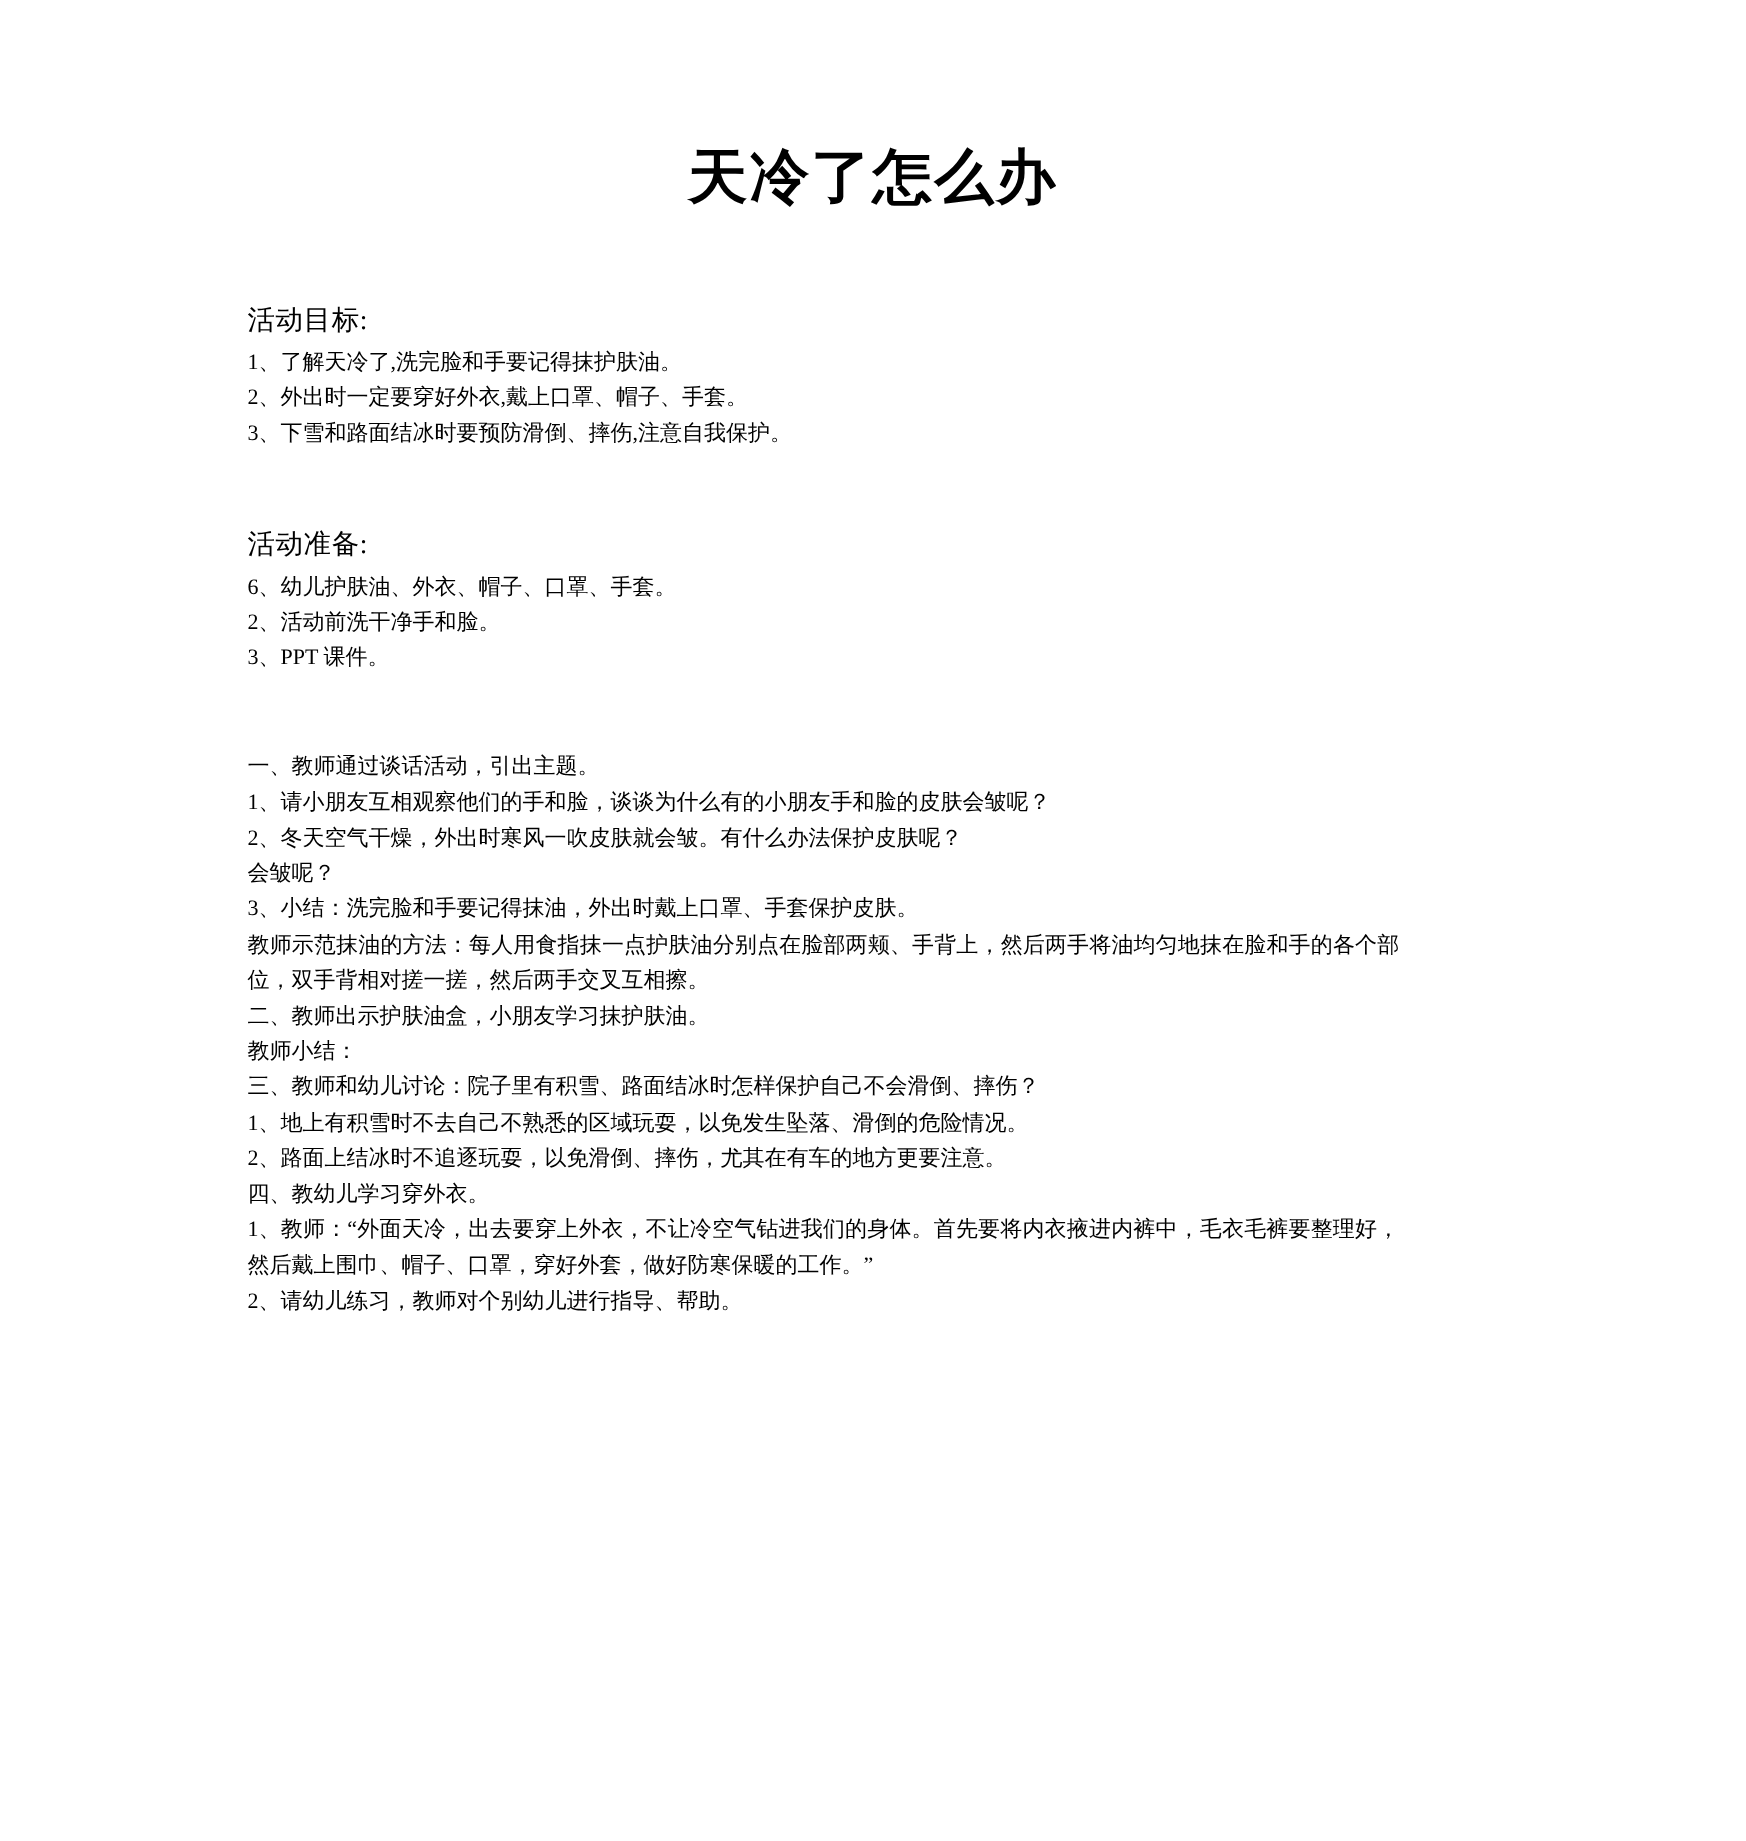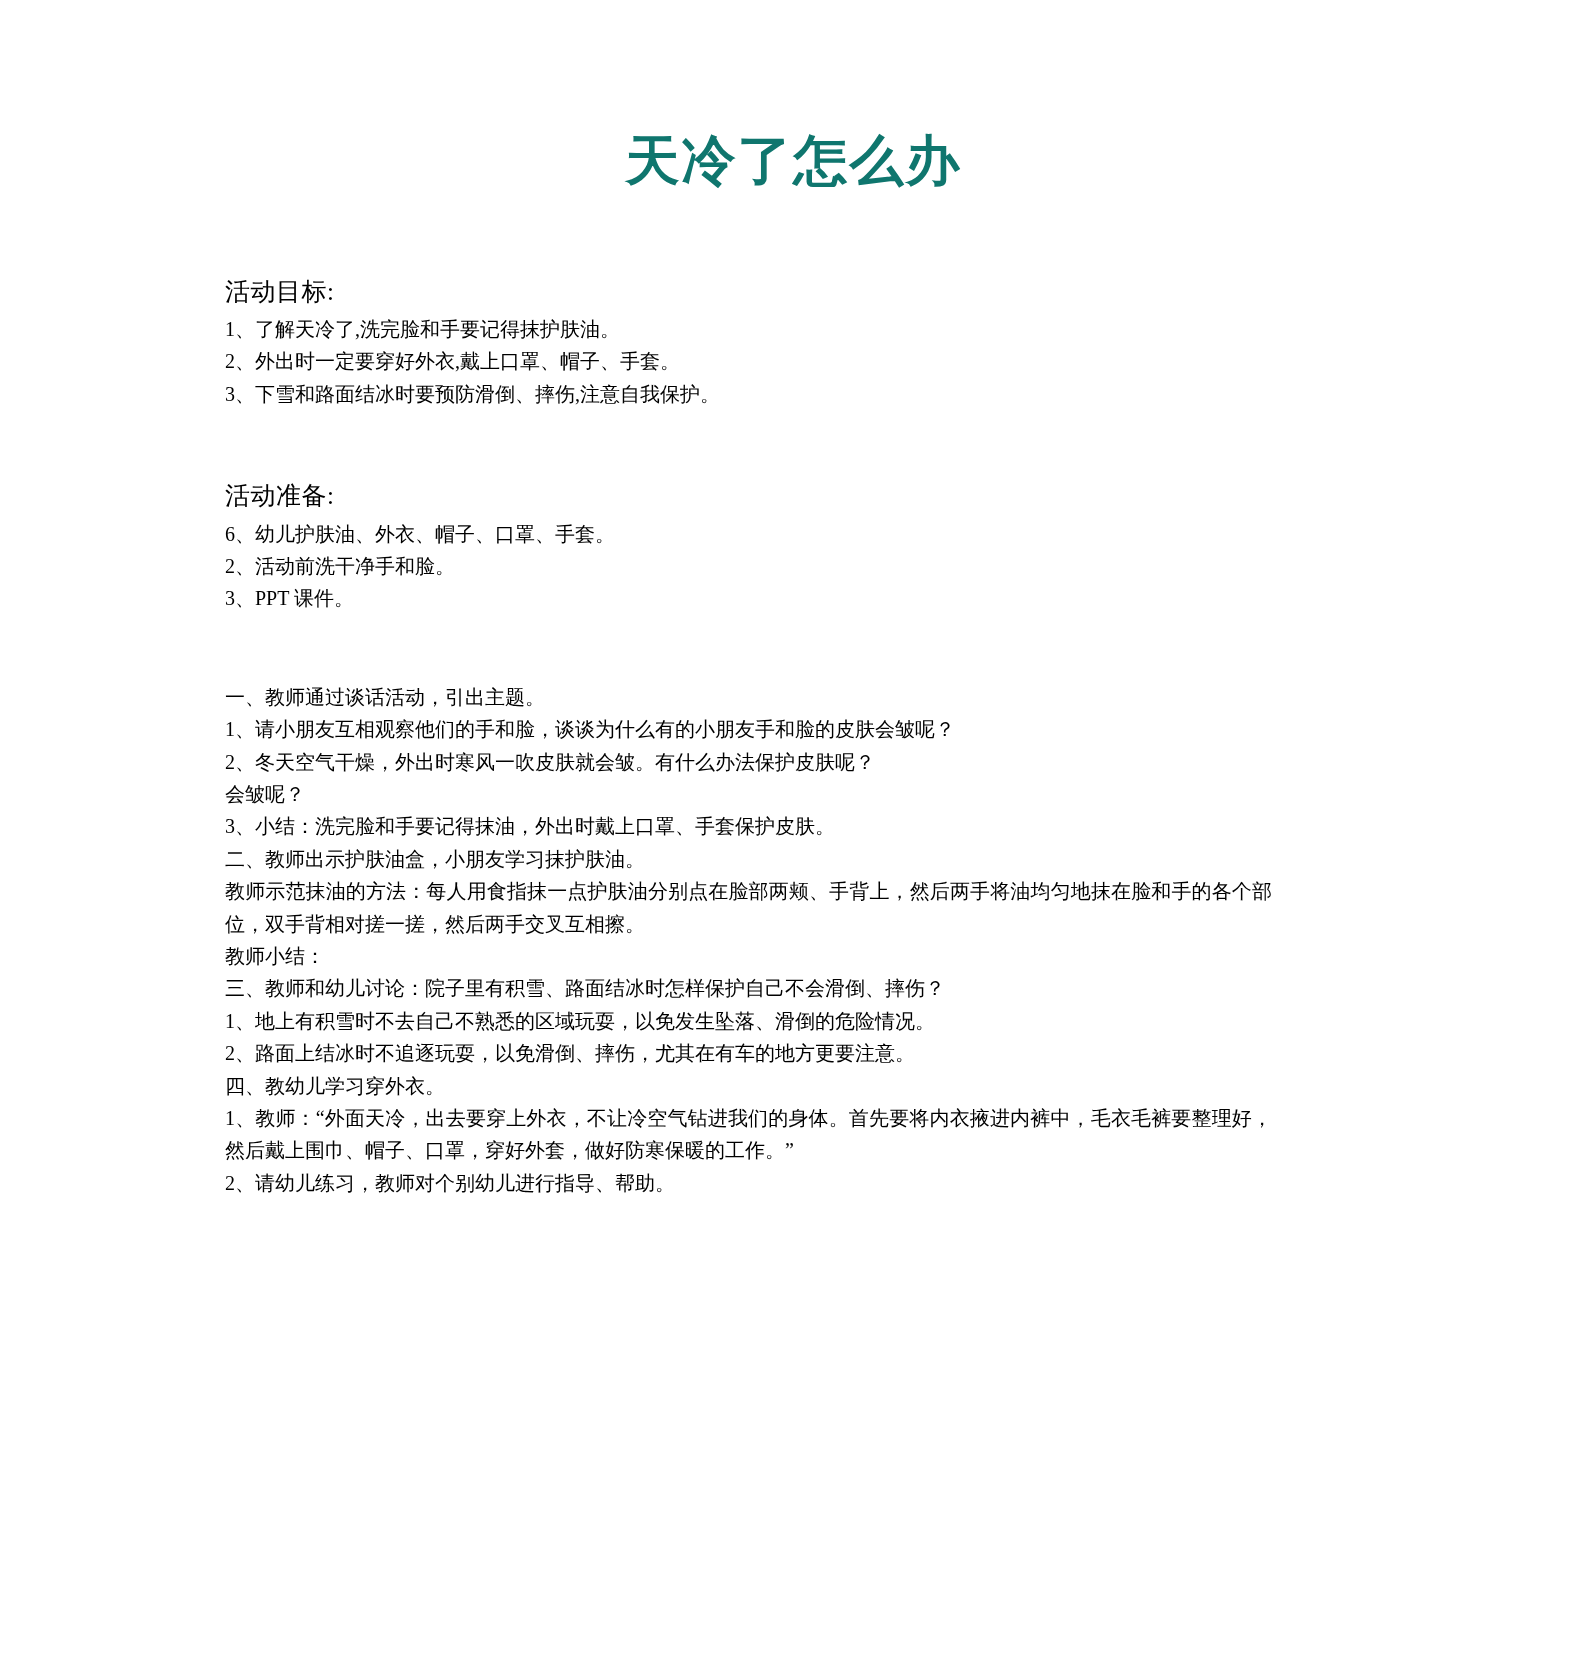--- a/index.html
+++ b/index.html
@@ -20,21 +20,21 @@
     overflow: hidden;
   }
   .doc-title {
     text-align: center;
     font-size: 54px;
     font-weight: bold;
     letter-spacing: 2px;
     margin: 0;
     padding-top: 128px;
     line-height: 1.25;
-    color: #0f766e;
+    color: #000000;
     font-family: "Liberation Serif", "DejaVu Serif", serif;
   }
   .body-area {
     margin-top: 76px;
     padding-left: 225px;
     padding-right: 315px;
   }
   .section {
     margin: 0 0 32px 0;
   }
@@ -89,22 +89,22 @@
     </div>
 
     <div class="spacer-lg"></div>
 
     <div class="section">
       <p class="para">一、教师通过谈话活动，引出主题。</p>
       <p class="para">1、请小朋友互相观察他们的手和脸，谈谈为什么有的小朋友手和脸的皮肤会皱呢？</p>
       <p class="para">2、冬天空气干燥，外出时寒风一吹皮肤就会皱。有什么办法保护皮肤呢？</p>
       <p class="para">会皱呢？</p>
       <p class="para">3、小结：洗完脸和手要记得抹油，外出时戴上口罩、手套保护皮肤。</p>
+      <p class="para wrap">教师示范抹油的方法：每人用食指抹一点护肤油分别点在脸部两颊、手背上，然后两手将油均匀地抹在脸和手的各个部位，双手背相对搓一搓，然后两手交叉互相擦。</p>
       <p class="para">二、教师出示护肤油盒，小朋友学习抹护肤油。</p>
-      <p class="para wrap">教师示范抹油的方法：每人用食指抹一点护肤油分别点在脸部两颊、手背上，然后两手将油均匀地抹在脸和手的各个部位，双手背相对搓一搓，然后两手交叉互相擦。</p>
       <p class="para">教师小结：</p>
       <p class="para">三、教师和幼儿讨论：院子里有积雪、路面结冰时怎样保护自己不会滑倒、摔伤？</p>
       <p class="para">1、地上有积雪时不去自己不熟悉的区域玩耍，以免发生坠落、滑倒的危险情况。</p>
       <p class="para">2、路面上结冰时不追逐玩耍，以免滑倒、摔伤，尤其在有车的地方更要注意。</p>
       <p class="para">四、教幼儿学习穿外衣。</p>
       <p class="para wrap">1、教师：“外面天冷，出去要穿上外衣，不让冷空气钻进我们的身体。首先要将内衣掖进内裤中，毛衣毛裤要整理好，然后戴上围巾、帽子、口罩，穿好外套，做好防寒保暖的工作。”</p>
       <p class="para">2、请幼儿练习，教师对个别幼儿进行指导、帮助。</p>
     </div>
 
   </div>

